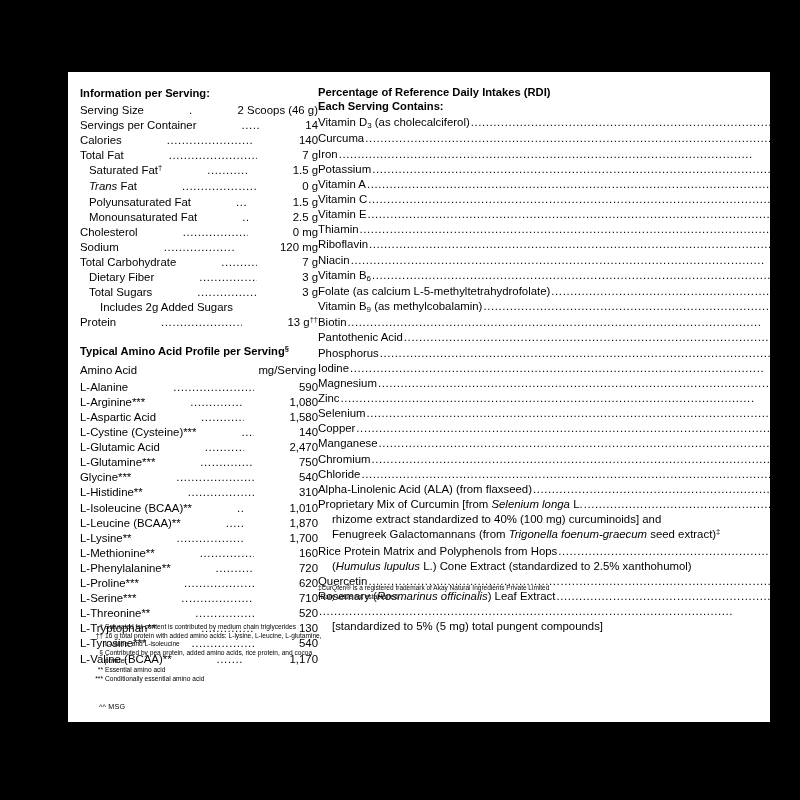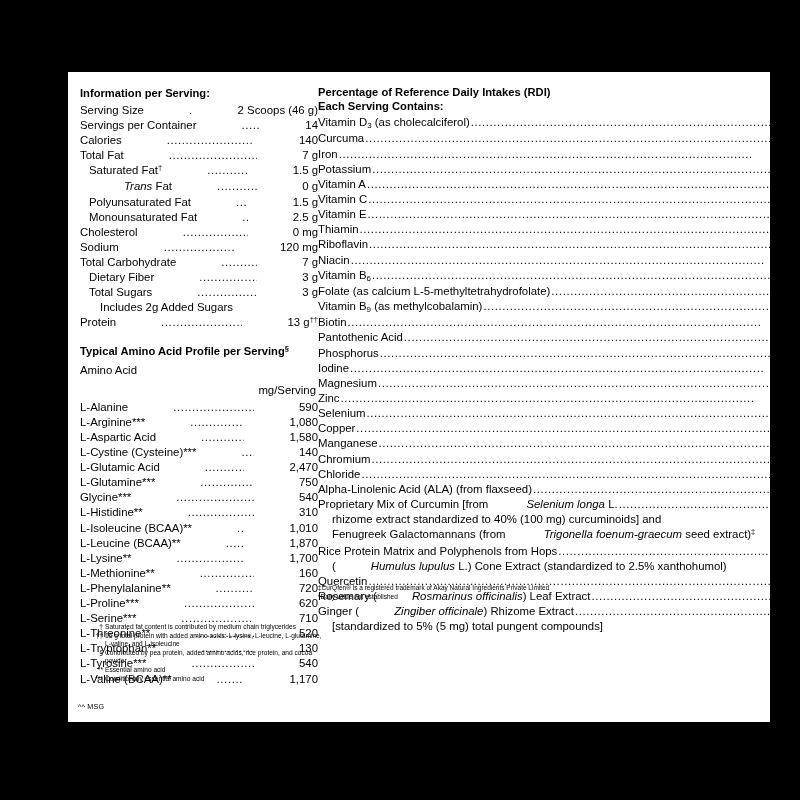--- a/index.html
+++ b/index.html
@@ -77,21 +77,21 @@
   
   .aa-head {
     display: flex;
     font-size: 11.4px;
     line-height: 15.4px;
     color: #000;
     margin-bottom: 1px;
     gap: 36px;
   }
   .aa-head .l { flex: 1 1 auto; }
-  .aa-head .r { flex: 0 0 auto; padding-right: 2px; margin-top: 20px; }
+  .aa-head .r { flex: 0 0 auto; padding-right: 2px; }
 
   .gap-block { height: 13px; }
 
   
   .r-head {
     font-size: 11.2px;
     font-weight: bold;
     line-height: 13.6px;
     white-space: nowrap;
   }
@@ -121,21 +121,21 @@
     white-space: nowrap;
     letter-spacing: 0.6px;
     margin: 0 1px;
   }
   .contline {
     font-size: 11.4px;
     line-height: 15.15px;
     padding-left: 14px;
     white-space: nowrap;
   }
-  i { font-style: italic; margin-left: 35px; }
+  i { font-style: italic; }
   sub { font-size: 8px; vertical-align: baseline; position: relative; top: 2px; }
   sup { font-size: 7.5px; vertical-align: baseline; position: relative; top: -4px; }
 
   
   .fn-wrap {
     position: absolute;
     left: 22px;
     top: 551px;
     width: 238px;
   }
@@ -147,21 +147,21 @@
   }
   .fn .mk {
     flex: 0 0 auto;
     width: 13px;
     text-align: right;
     padding-right: 2px;
   }
   .fn .tx { flex: 1 1 auto; }
   .msg {
     position: absolute;
-    left: 10px;
+    left: 31px;
     top: 630px;
     font-size: 7.2px;
     color: #000;
     letter-spacing: .2px;
   }
   .rfn-wrap {
     position: absolute;
     left: 0px;
     top: 512px;
     width: 330px;
@@ -518,21 +518,20 @@
           <div class="contline">(<i>Humulus lupulus</i> L.) Cone Extract (standardized to 2.5% xanthohumol)</div>
           <div class="rrow">
             <span class="nm">Quercetin</span>
             <span class="dots">..............................................................................................................</span>
           </div>
           <div class="rrow">
             <span class="nm">Rosemary (<i>Rosmarinus officinalis</i>) Leaf Extract</span>
             <span class="dots">..............................................................................................................</span>
           </div>
           <div class="rrow">
-            <span class="nm">Ginger (<i>Zingiber officinale</i>) Rhizome Extract</span>
             <span class="dots">..............................................................................................................</span>
           </div>
           <div class="contline">[standardized to 5% (5 mg) total pungent compounds]</div>
         </div>
 
       <div class="rfn-wrap">
         <div id="right-fns">
             <div class="rfn">‡CurQfen® is a registered trademark of Akay Natural Ingredients Private Limited</div>
             <div class="rfn">*Daily value not established</div>
           </div>

